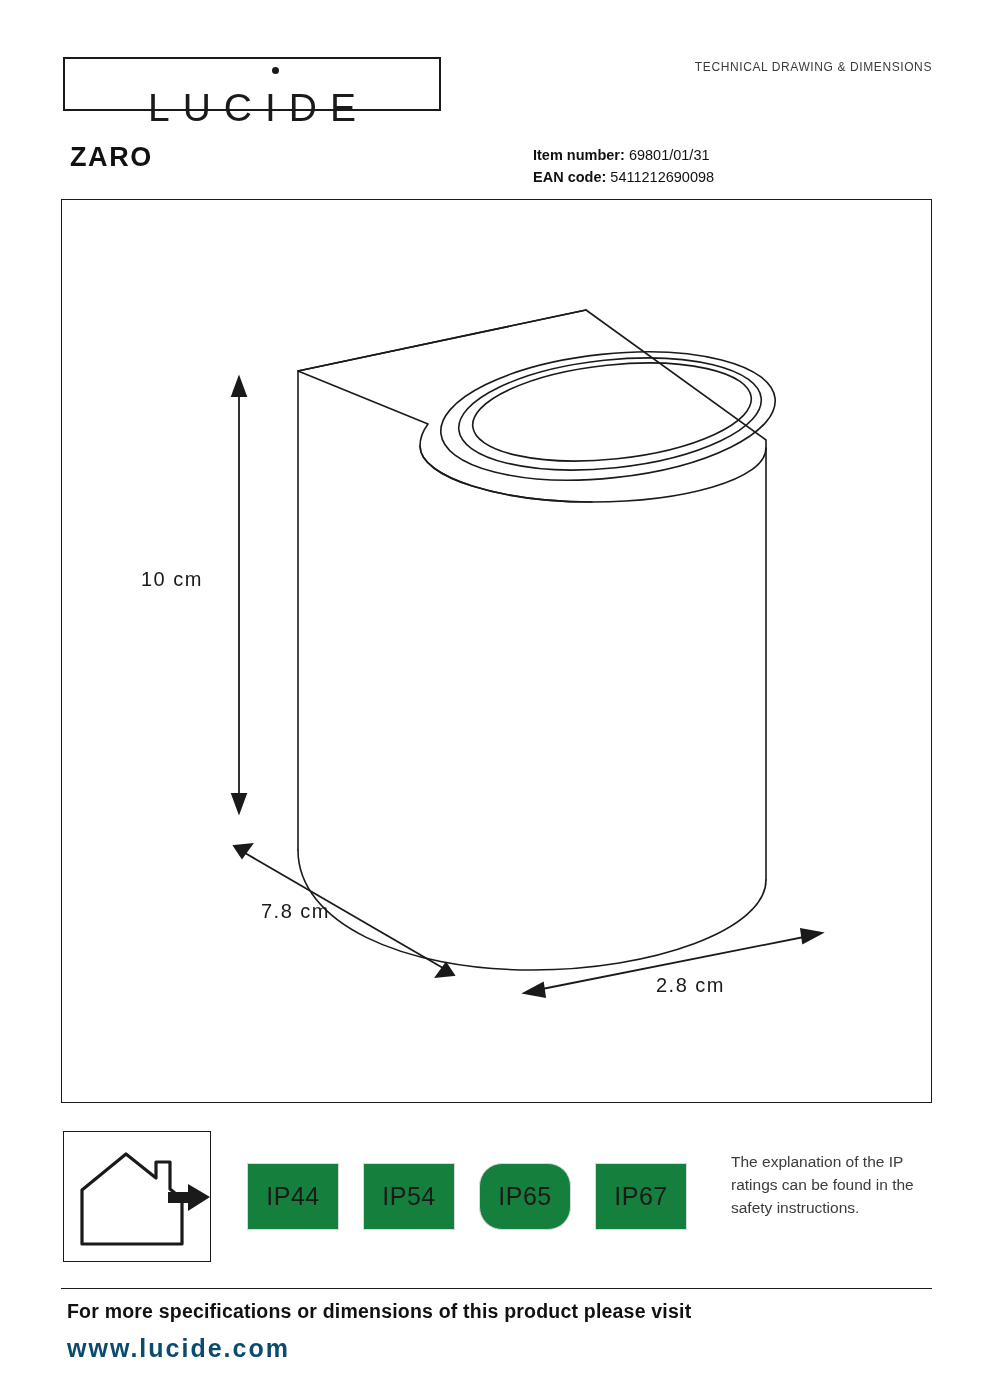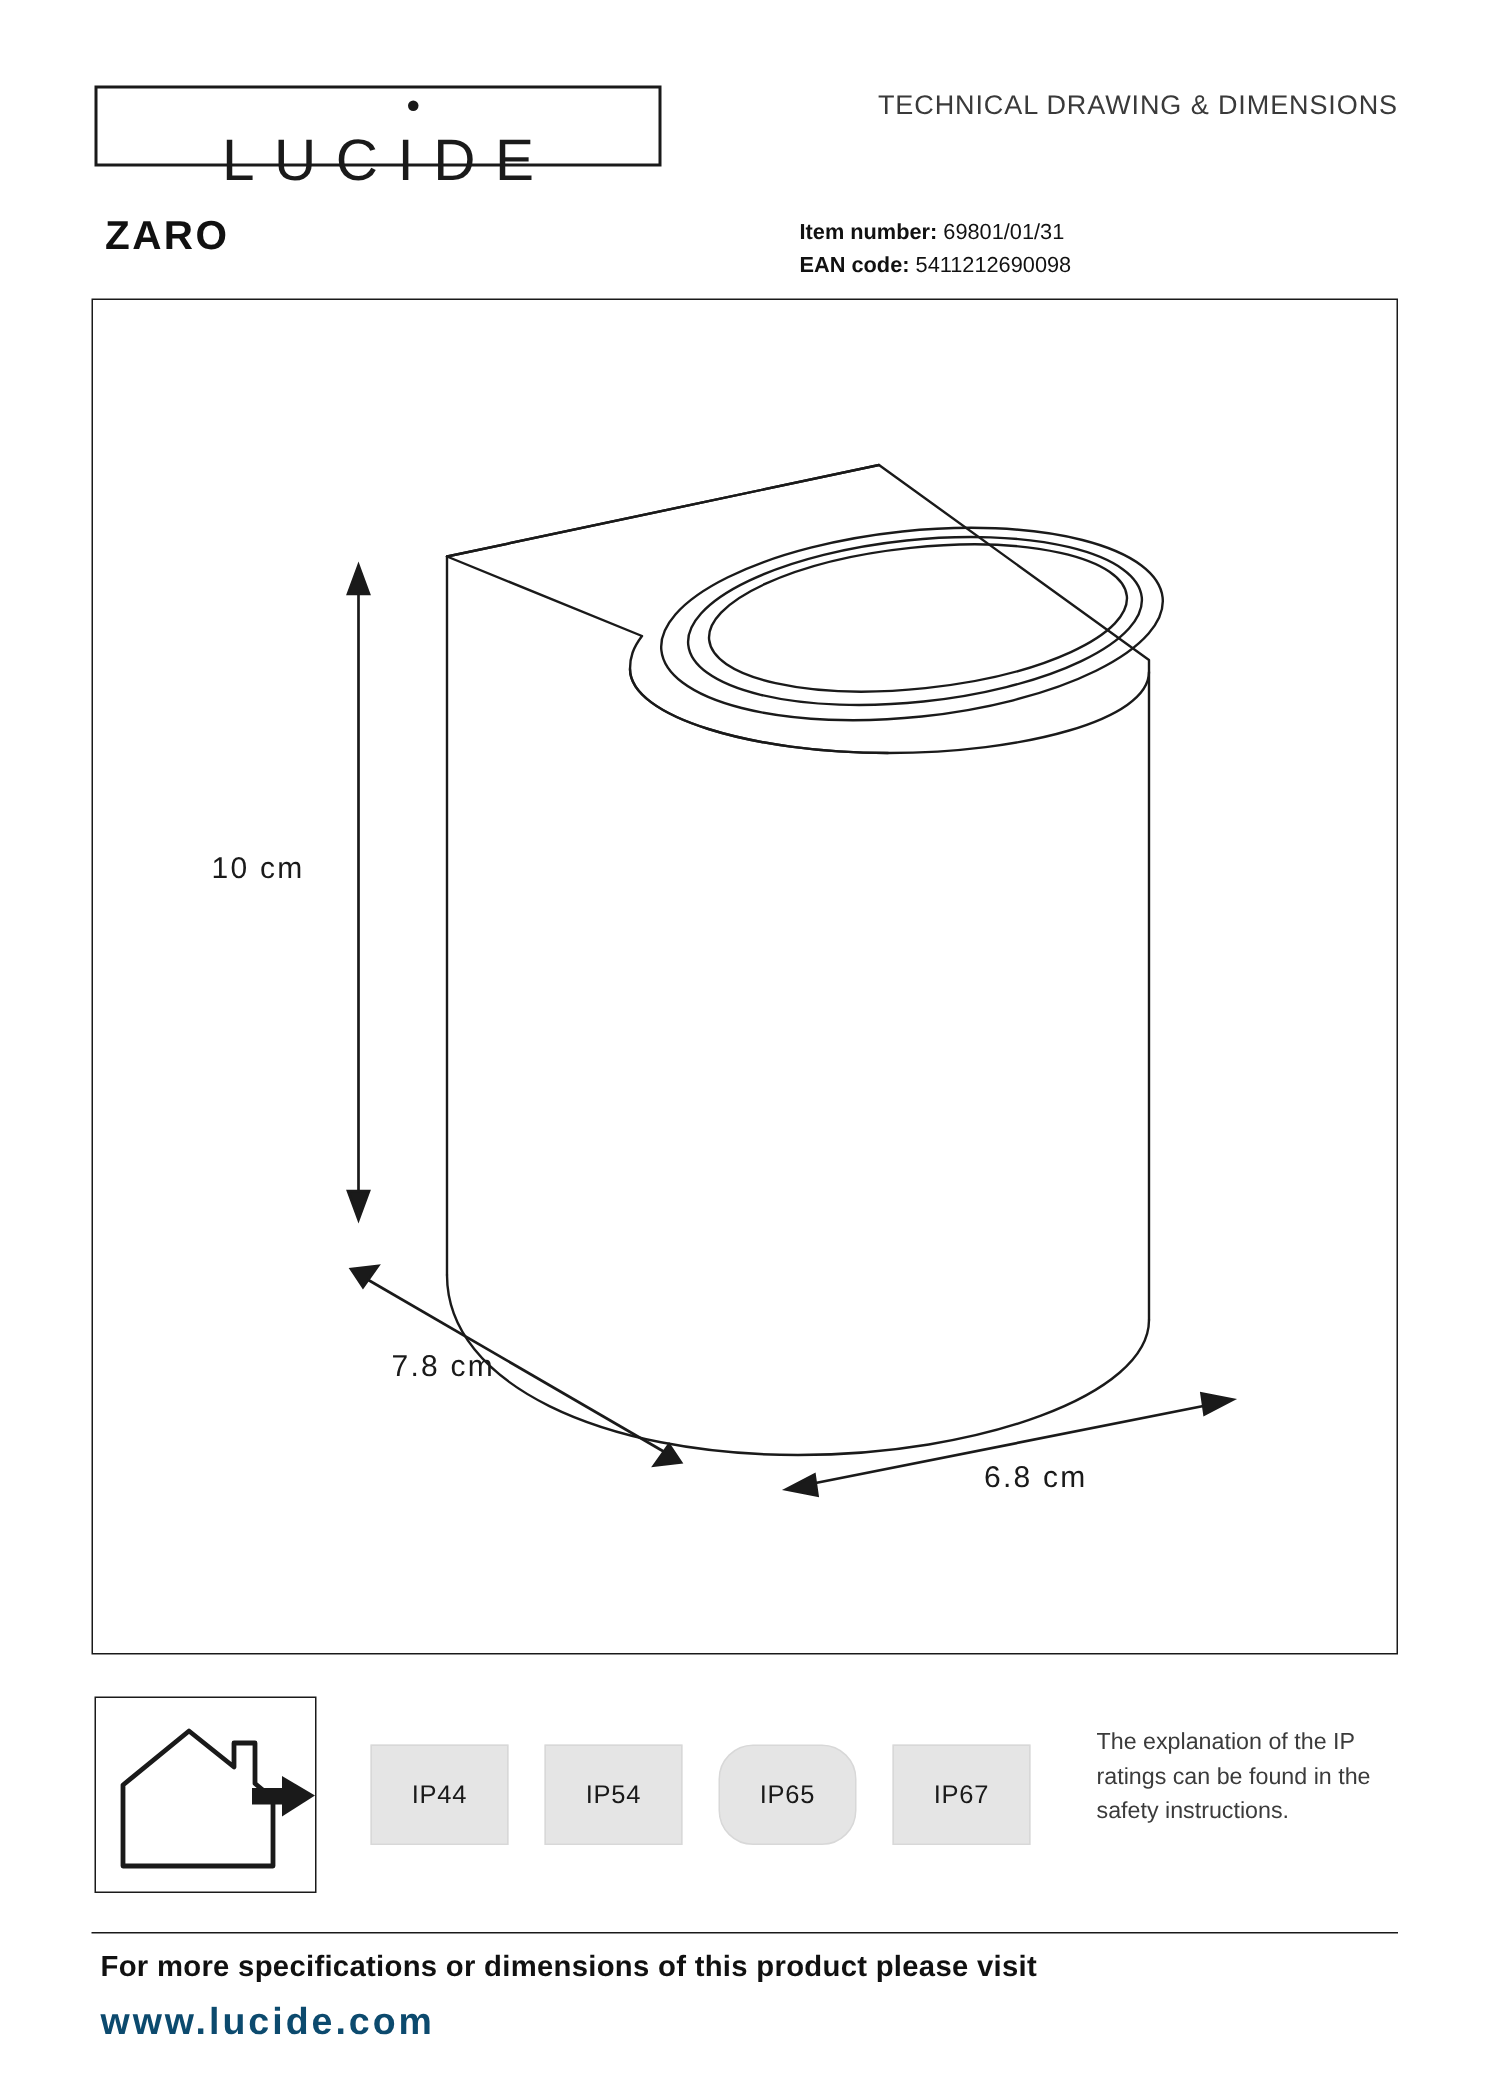--- a/index.html
+++ b/index.html
@@ -48,21 +48,21 @@
     border-radius: 50%;
     background: #1a1a1a;
     left: 272px;
     top: 67px;
   }
 
   .doc-type {
     position: absolute;
     right: 58px;
     top: 60px;
-    font-size: 18px;
+    font-size: 12px;
     letter-spacing: 0.6px;
     color: #3a3a3a;
   }
 
   .product-name {
     position: absolute;
     left: 70px;
     top: 142px;
     font-size: 27px;
     font-weight: bold;
@@ -109,24 +109,24 @@
   .ip-box {
     position: absolute;
     top: 1163px;
     width: 92px;
     height: 67px;
     border: 1.5px solid #d8d8d8;
     box-sizing: border-box;
     display: flex;
     align-items: center;
     justify-content: center;
-    font-size: 17px;
+    font-size: 25px;
     letter-spacing: 0.5px;
     color: #1a1a1a;
-    background: #e5e5e5;
+    background: #15803d;
   }
   .ip-1 { left: 247px; }
   .ip-2 { left: 363px; }
   .ip-3 { left: 479px; border-radius: 23px; }
   .ip-4 { left: 595px; }
 
   .ip-note {
     position: absolute;
     left: 731px;
     top: 1150px;
@@ -238,21 +238,21 @@
     <g stroke="#1a1a1a" stroke-width="1.8" fill="#1a1a1a">
       <line x1="475" y1="790" x2="747" y2="736"></line>
       <polygon points="462,793 481,783 483,797"></polygon>
       <polygon points="760,733 741,743 739,729"></polygon>
     </g>
   </svg>
 </div>
 
 <div class="dim-label dim-h">10 cm</div>
 <div class="dim-label dim-d">7.8 cm</div>
-<div class="dim-label dim-w">6.8 cm</div>
+<div class="dim-label dim-w">2.8 cm</div>
 
 <div class="house-box">
   <svg width="146" height="129" viewBox="0 0 146 129">
     <g fill="none" stroke="#1a1a1a" stroke-width="3.2" stroke-linejoin="round">
       <path d="M18 112 L18 58 L62 22 L92 46 L92 30 L106 30 L106 57 L118 67 L118 112 Z"></path>
     </g>
     <g fill="#1a1a1a">
       <rect x="104" y="60" width="22" height="11"></rect>
       <polygon points="124,52 146,65 124,79"></polygon>
     </g>

